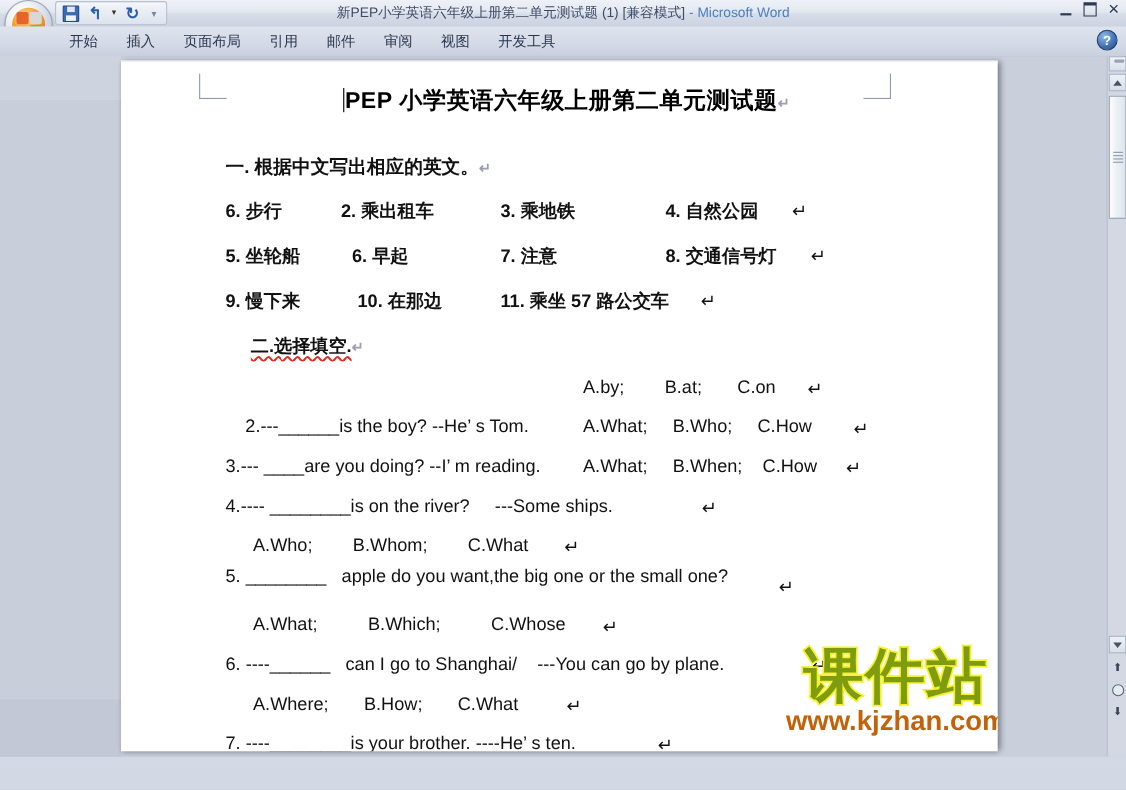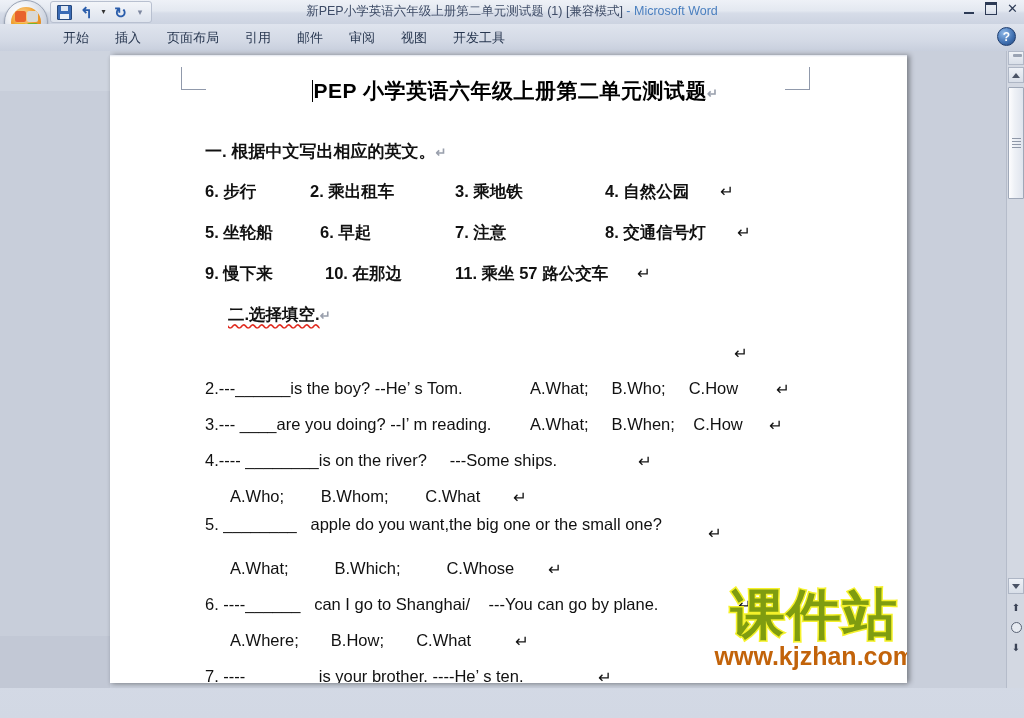--- a/index.html
+++ b/index.html
@@ -393,23 +393,24 @@
         <div class="line cjk" style="left:495px; top:167px;">8. 交通信号灯</div>
         <div class="line pilcrow" style="left:627px; top:168px;">↵</div>
 
         <div class="line cjk" style="left:95px; top:208px;">9. 慢下来</div>
         <div class="line cjk" style="left:215px; top:208px;">10. 在那边</div>
         <div class="line cjk" style="left:345px; top:208px;">11. 乘坐 57 路公交车</div>
         <div class="line pilcrow" style="left:527px; top:209px;">↵</div>
 
         <div class="line" style="left:95px; top:249px; font-weight:bold;margin-left:23px;"><span class="spell">二.选择填空.</span><span class="pilcrow">↵</span></div>
 
+        <div class="line" style="left:420px; top:288px;">A.by;        B.at;       C.on</div>
         <div class="line pilcrow" style="left:624px; top:289px;">↵</div>
 
-        <div class="line" style="left:95px; top:324px;">2.---______is the boy? --He’ s Tom.</div>
+        <div class="line" style="left:113px; top:324px;">2.---______is the boy? --He’ s Tom.</div>
         <div class="line" style="left:420px; top:324px;">A.What;     B.Who;     C.How</div>
         <div class="line pilcrow" style="left:666px; top:325px;">↵</div>
 
         <div class="line" style="left:95px; top:360px;">3.--- ____are you doing? --I’ m reading.</div>
         <div class="line" style="left:420px; top:360px;">A.What;     B.When;    C.How</div>
         <div class="line pilcrow" style="left:659px; top:361px;">↵</div>
 
         <div class="line" style="left:95px; top:396px;">4.---- ________is on the river?     ---Some ships.</div>
         <div class="line pilcrow" style="left:528px; top:397px;">↵</div>
         <div class="line" style="left:120px; top:432px;">A.Who;        B.Whom;        C.What</div>

